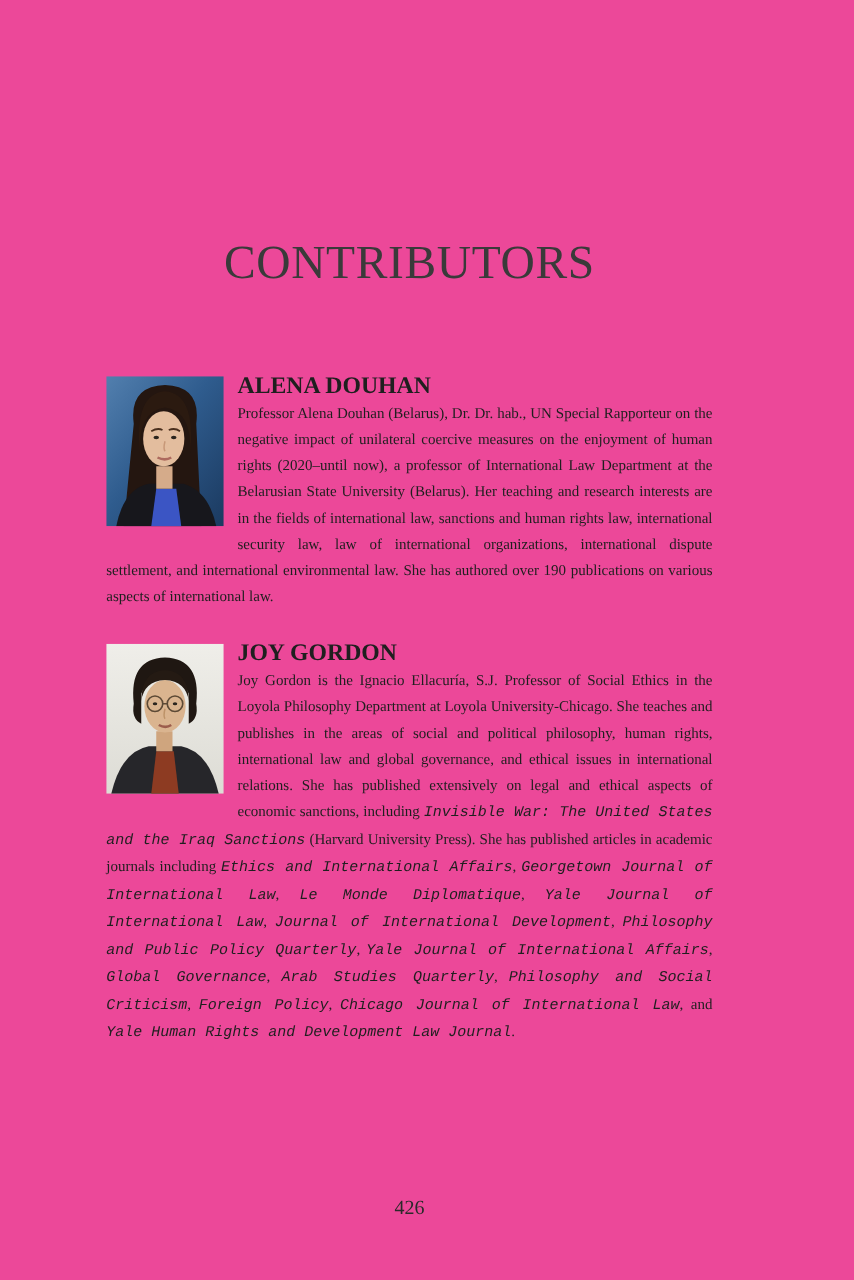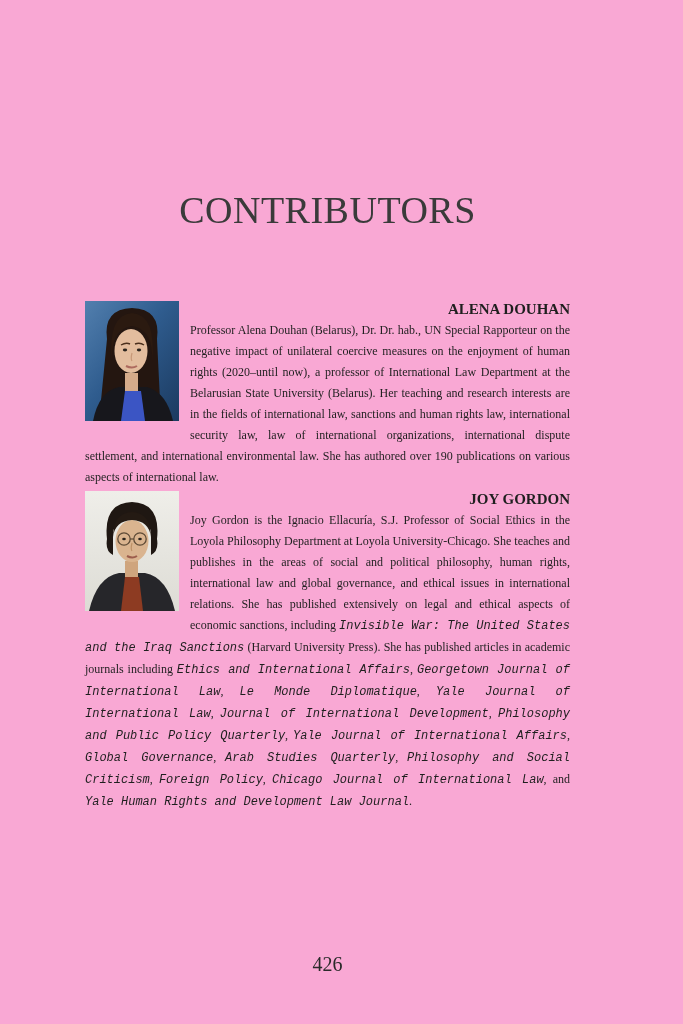--- a/index.html
+++ b/index.html
@@ -1,19 +1,19 @@
 <!DOCTYPE html>
 <html><head>
 <meta charset="utf-8">
 <style>
   html,body { margin:0; padding:0; background:#fff; }
   .page {
     position:relative;
     width:683px; height:1024px;
-    background:#f9a8d4;
+    background:#ec4899;
     font-family:"Liberation Serif", serif;
     color:#1f1f1f;
     overflow:hidden;
   }
   .content {
     position:absolute;
     left:85px; top:0;
     width:485px;
   }
   .title {
@@ -21,49 +21,48 @@
     padding-top:190px;
     text-align:center;
     font-size:38px;
     font-weight:normal;
     letter-spacing:0.5px;
     color:#3a3a3a;
     line-height:1.1;
   }
   .section { overflow:visible; }
   .section.first { margin-top:66px; }
-  .section.second { }
+  .section.second { margin-top:24px; }
   .photo {
     float:left;
     width:94px; height:120px;
     margin:3px 11px 6px 0;
     display:block;
   }
   .name {
     margin:0;
-    font-size:15px;
+    font-size:19px;
     font-weight:bold;
     line-height:22px;
     color:#1f1f1f;
-    text-align:right;
   }
   .bio {
     margin:0;
     font-size:12px;
     line-height:21px;
     text-align:justify;
     color:#1f1f1f;
   }
   .bio .it { font-style:italic;font-family:Liberation Mono, monospace; }
   .page-number {
     position:absolute;
     left:85px; bottom:48px;
     width:485px;
     text-align:center;
-    font-size:20px;
+    font-size:16px;
     color:#2a2a2a;
   }
 </style>
 </head>
 <body>
 
 <div class="page">
   <div class="content">
 
     <h1 class="title">CONTRIBUTORS</h1>

